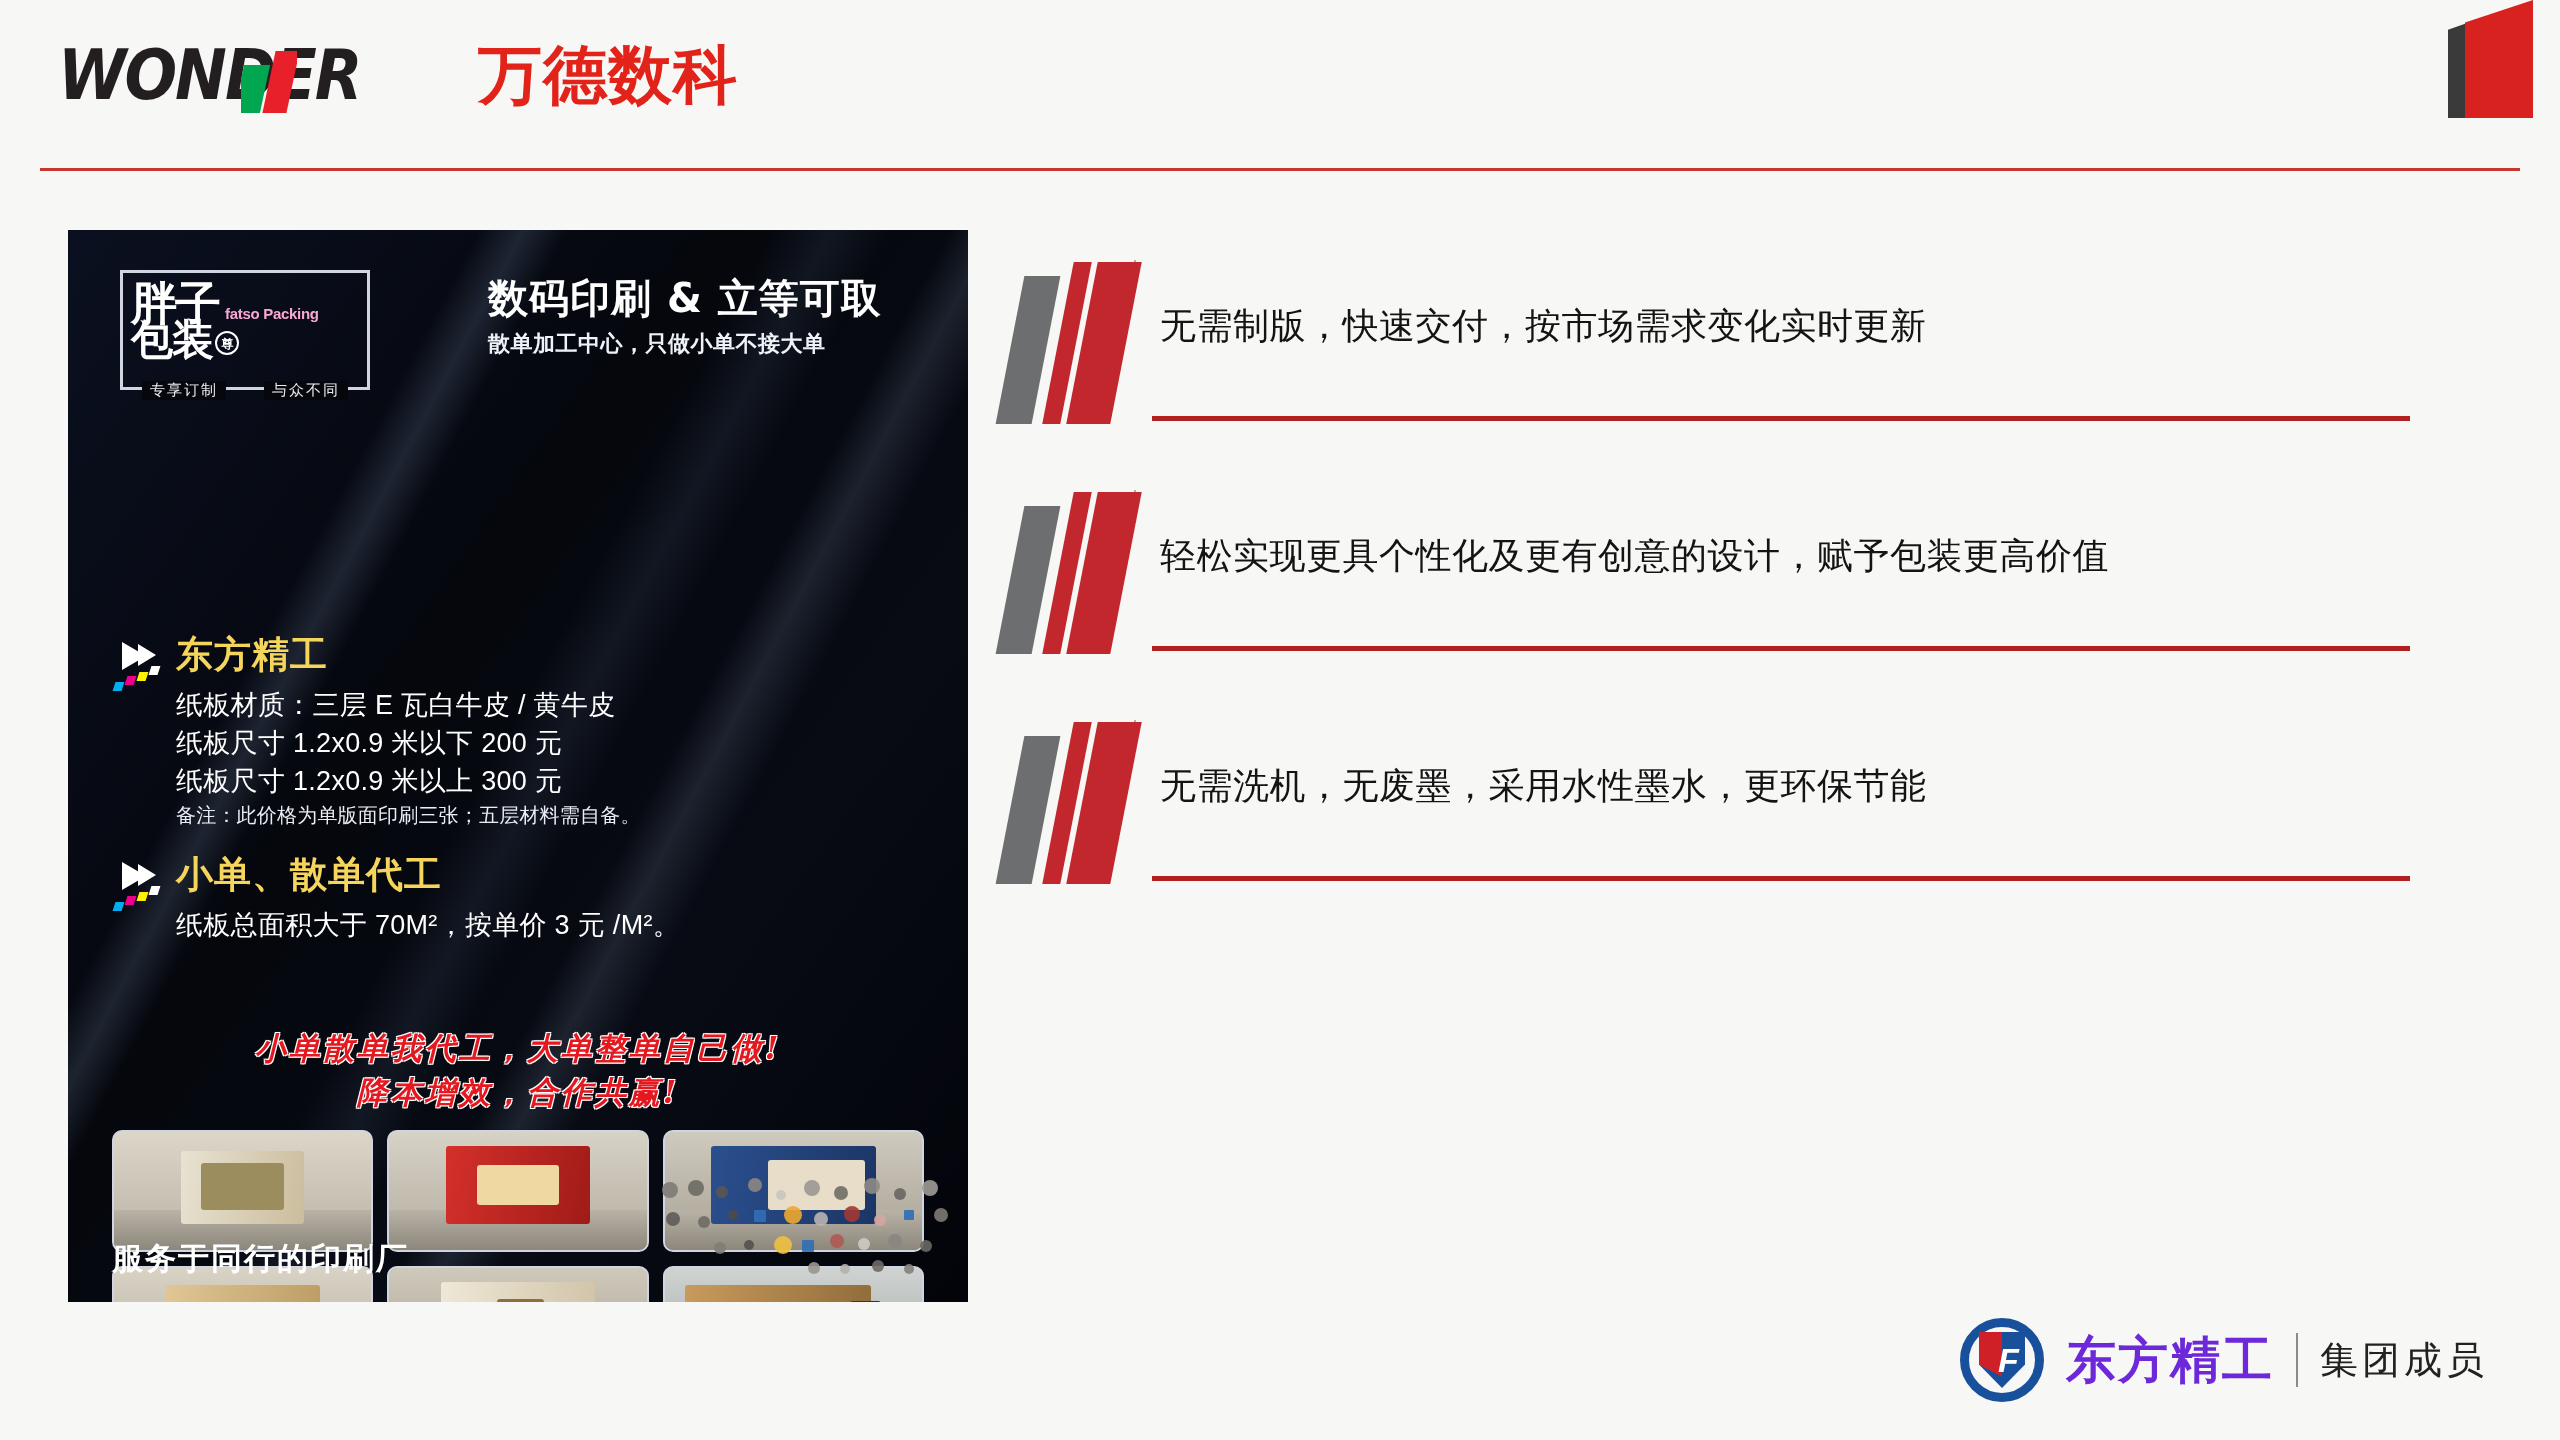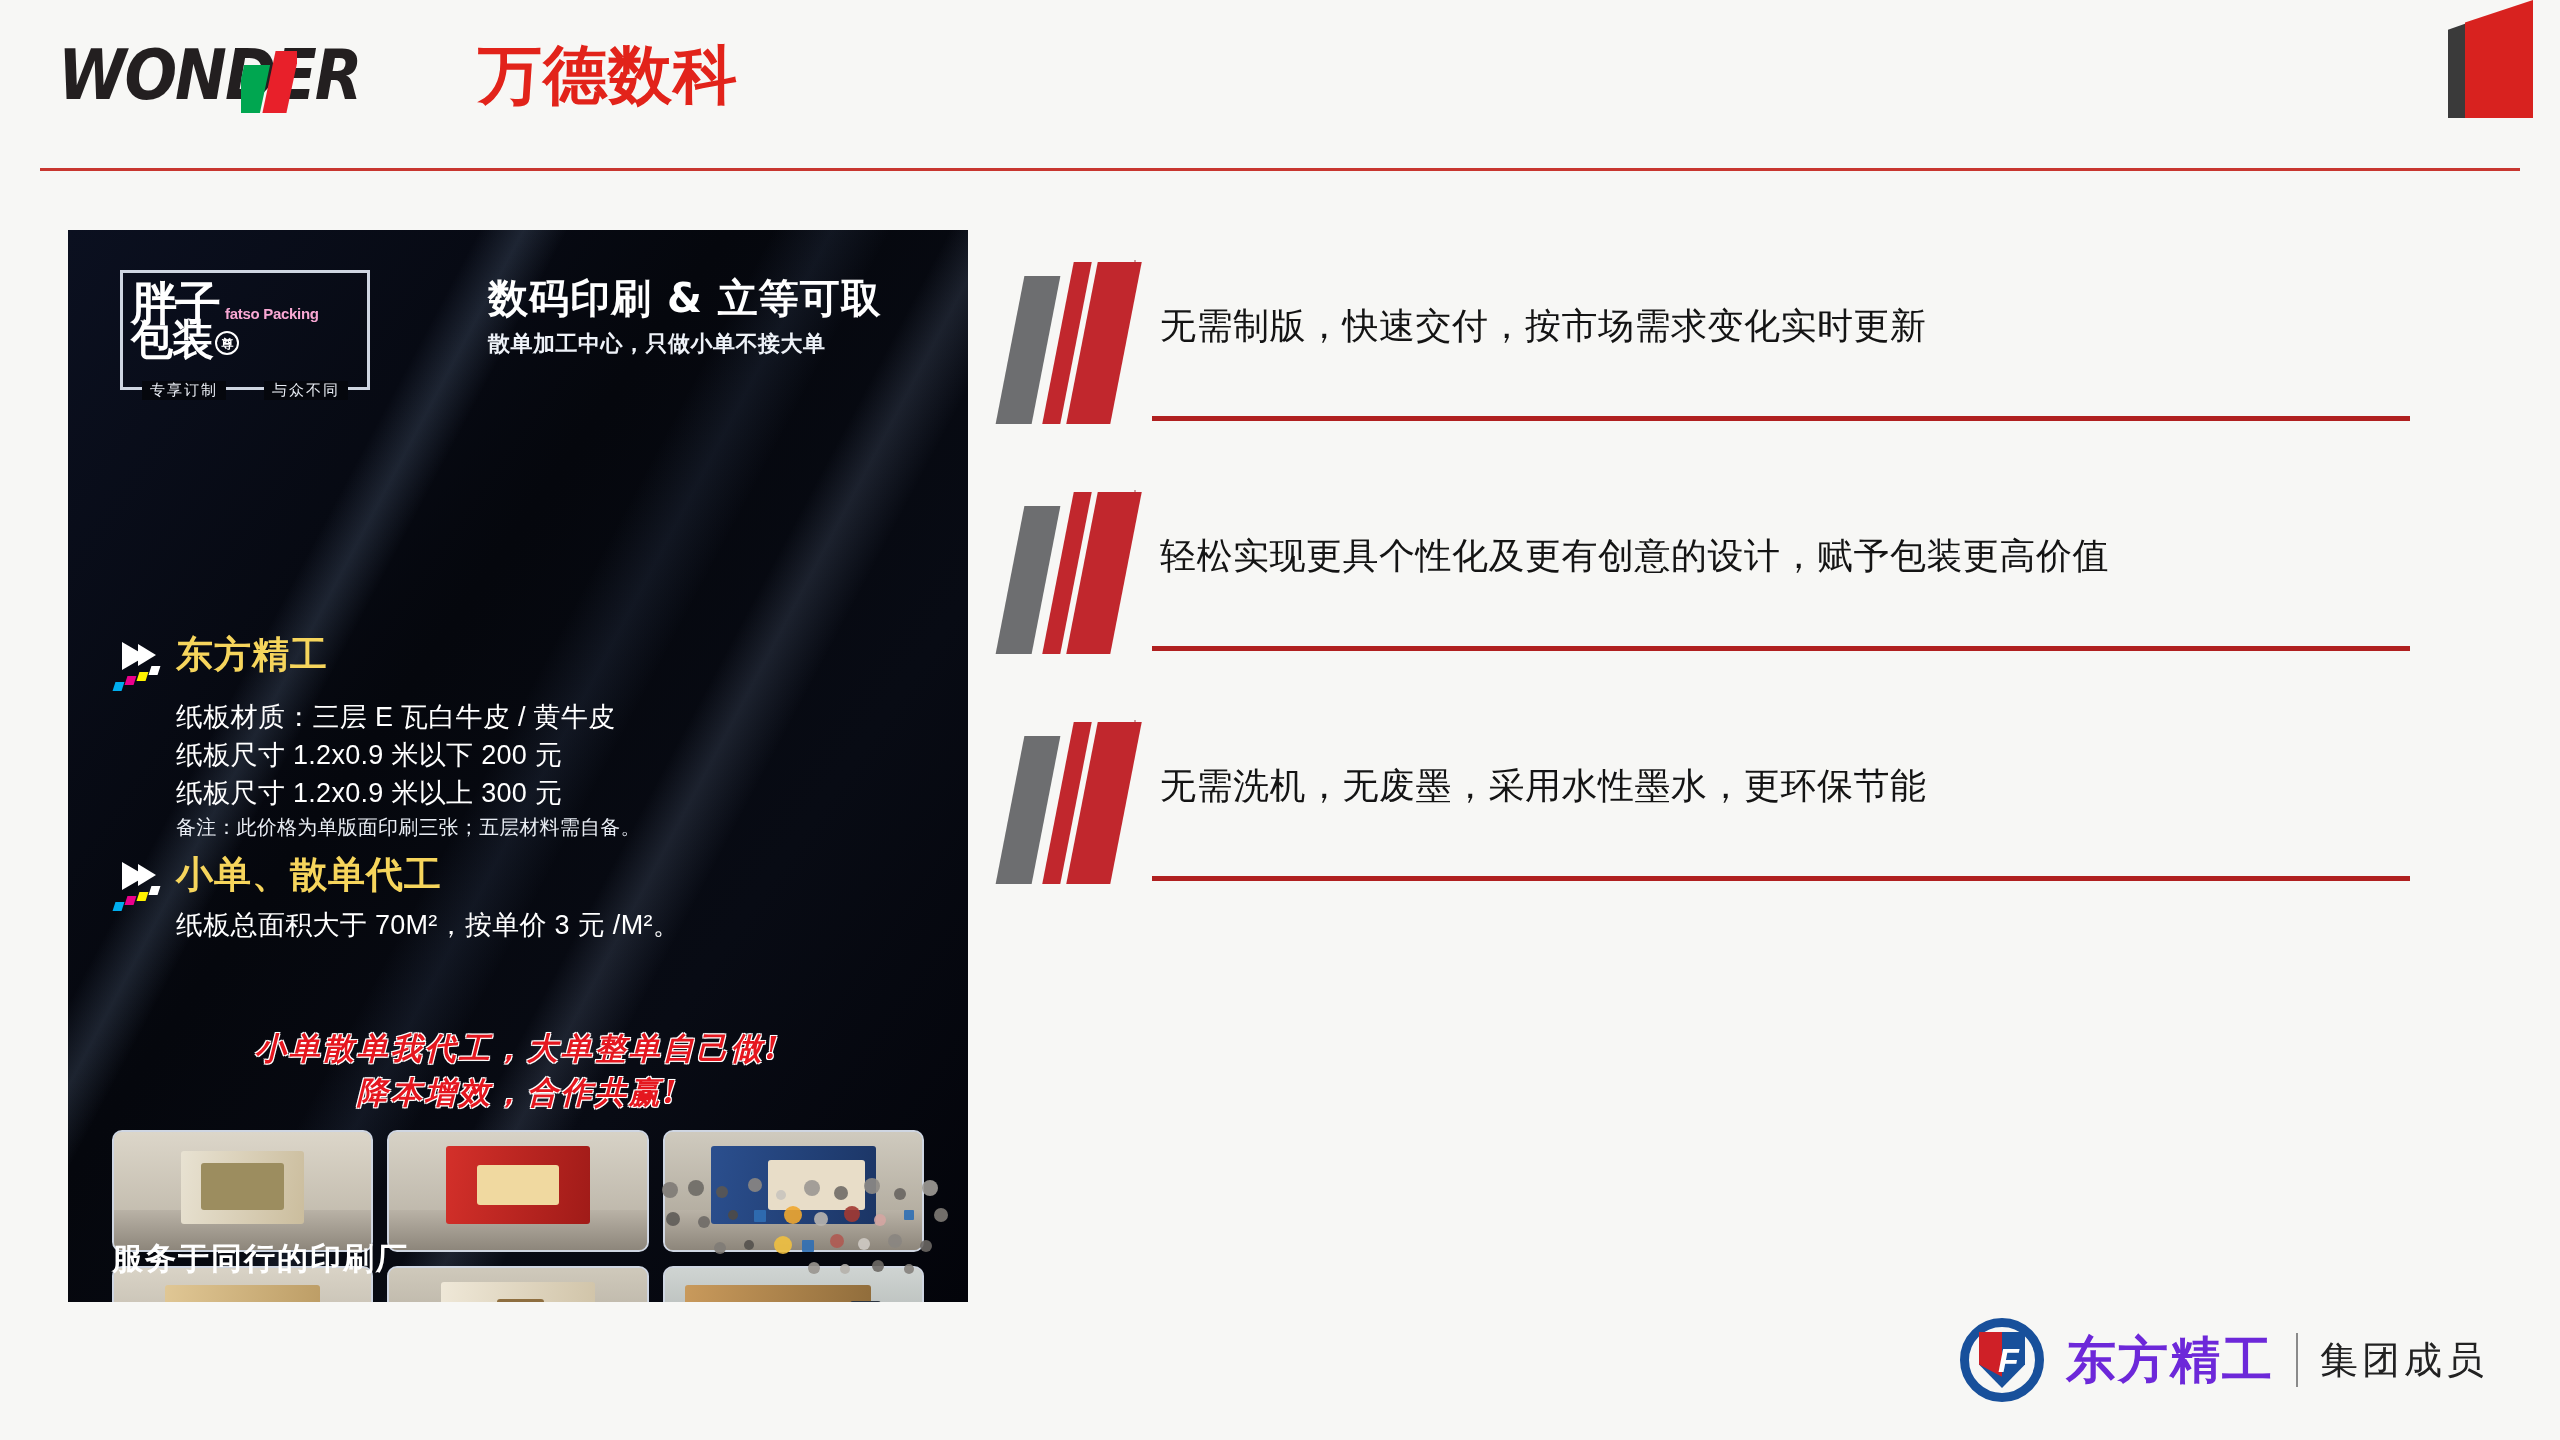--- a/index.html
+++ b/index.html
@@ -344,21 +344,21 @@
       <i class="chev2"></i>
       <span class="dots">
         <i style="left:0px;  top:10px; background:#00aeef;"></i>
         <i style="left:12px; top:4px;  background:#ec008c;"></i>
         <i style="left:24px; top:0px;  background:#fff200;"></i>
         <i style="left:36px; top:-6px; background:#ffffff;"></i>
       </span>
     </div>
     <div class="psec" style="left:108px; top:402px;">
       <div class="h">东方精工</div>
-      <div style="margin-top:20px;">
+      <div style="margin-top:8px;">
         <div class="line">纸板材质：三层 E 瓦白牛皮 / 黄牛皮</div>
         <div class="line">纸板尺寸 1.2x0.9 米以下 200 元</div>
         <div class="line">纸板尺寸 1.2x0.9 米以上 300 元</div>
         <div class="note">备注：此价格为单版面印刷三张；五层材料需自备。</div>
       </div>
     </div>
 
     <div class="parrow" style="left:46px; top:632px;">
       <i class="chev"></i>
       <i class="chev2"></i>

